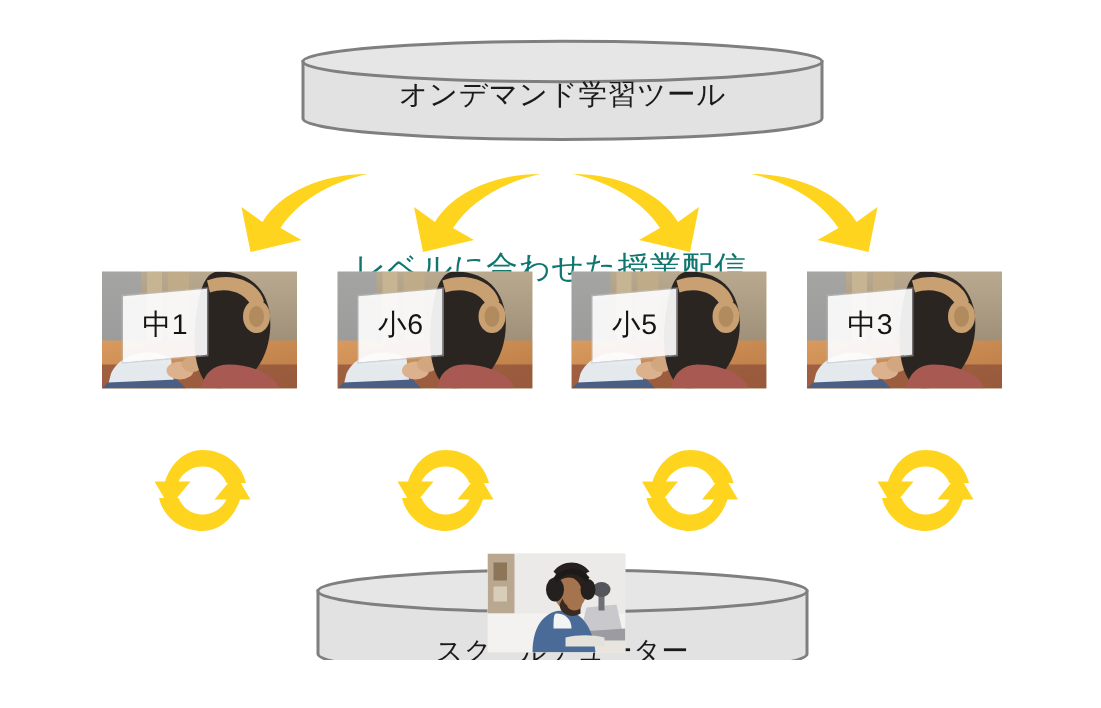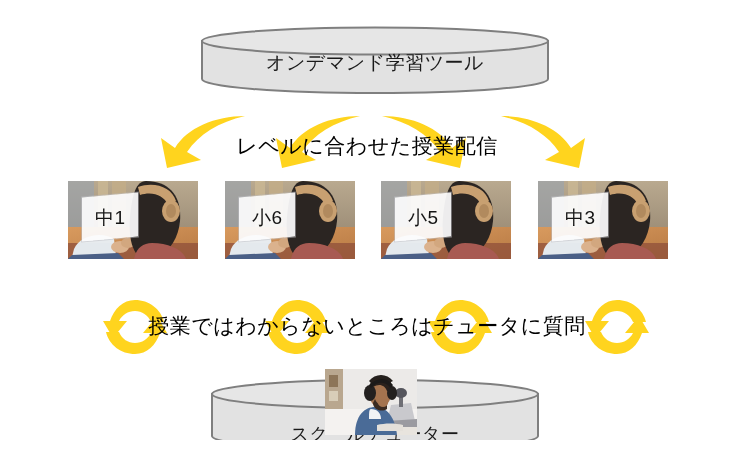--- a/index.html
+++ b/index.html
@@ -75,23 +75,24 @@
   .cycle {
     position: absolute;
     width: 64px;
     height: 62px;
   }
   .cycle svg { display: block; width: 100%; height: 100%; }
 
   
   .caption {
     position: absolute;
-    color: #000000;
+    color: #0f766e;
     white-space: nowrap;
     letter-spacing: 0.5px;
+    margin-top: 32px;
   }
   #caption-distribution {
     left: 0;
     width: 734px;
     text-align: center;
     top: 132px;
     font-size: 21px;
   }
   #caption-question {
     left: 0;
@@ -336,21 +337,20 @@
     </svg>
   </div>
 
   <div class="cycle" style="left:585px; top:296px;">
     <svg viewBox="0 0 64 62">
       <path d="M32,4 C46,4 58,13 61,26 L48,26 C45,19 39,15 32,15 C25,15 19,19 16,25 L24,25 L10,42 L0,25 L7,25 C11,13 20,4 32,4 Z" fill="#FFD41E"></path>
       <path d="M32,58 C18,58 6,49 3,36 L16,36 C19,43 25,47 32,47 C39,47 45,43 48,37 L40,37 L54,20 L64,37 L57,37 C53,49 44,58 32,58 Z" fill="#FFD41E"></path>
     </svg>
   </div>
 
-  <div class="caption" id="caption-question">授業ではわからないところはチュータに質問</div>
 
   <div class="cylinder" id="cylinder-bottom">
     <svg class="cyl-svg" viewBox="0 0 330 74" preserveAspectRatio="none">
       <path d="M2,16 L2,58 A163,14 0 0 0 328,58 L328,16 Z" fill="#e2e2e2" stroke="#7f7f7f" stroke-width="2"></path>
       <ellipse cx="165" cy="16" rx="163" ry="14" fill="#e6e6e6" stroke="#7f7f7f" stroke-width="2"></ellipse>
     </svg>
     <div class="cyl-label">スクールチューター</div>
   </div>
 
   <div id="tutor-photo">

